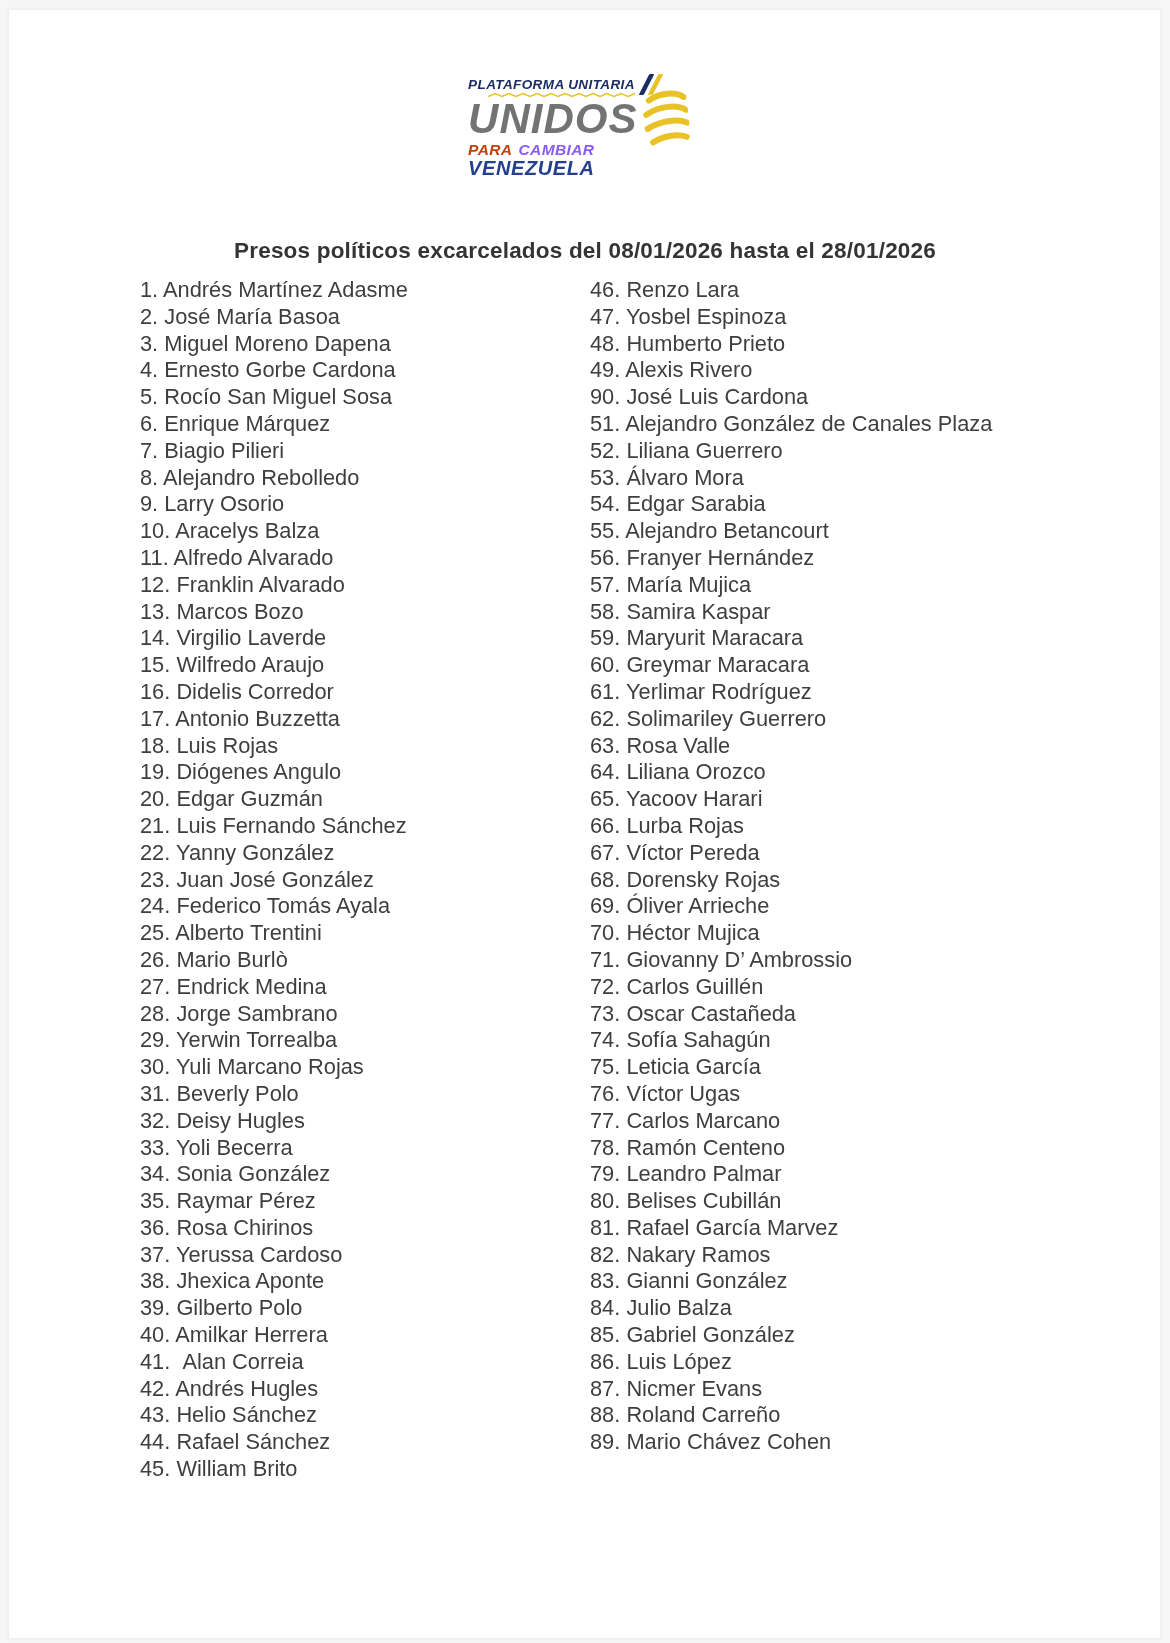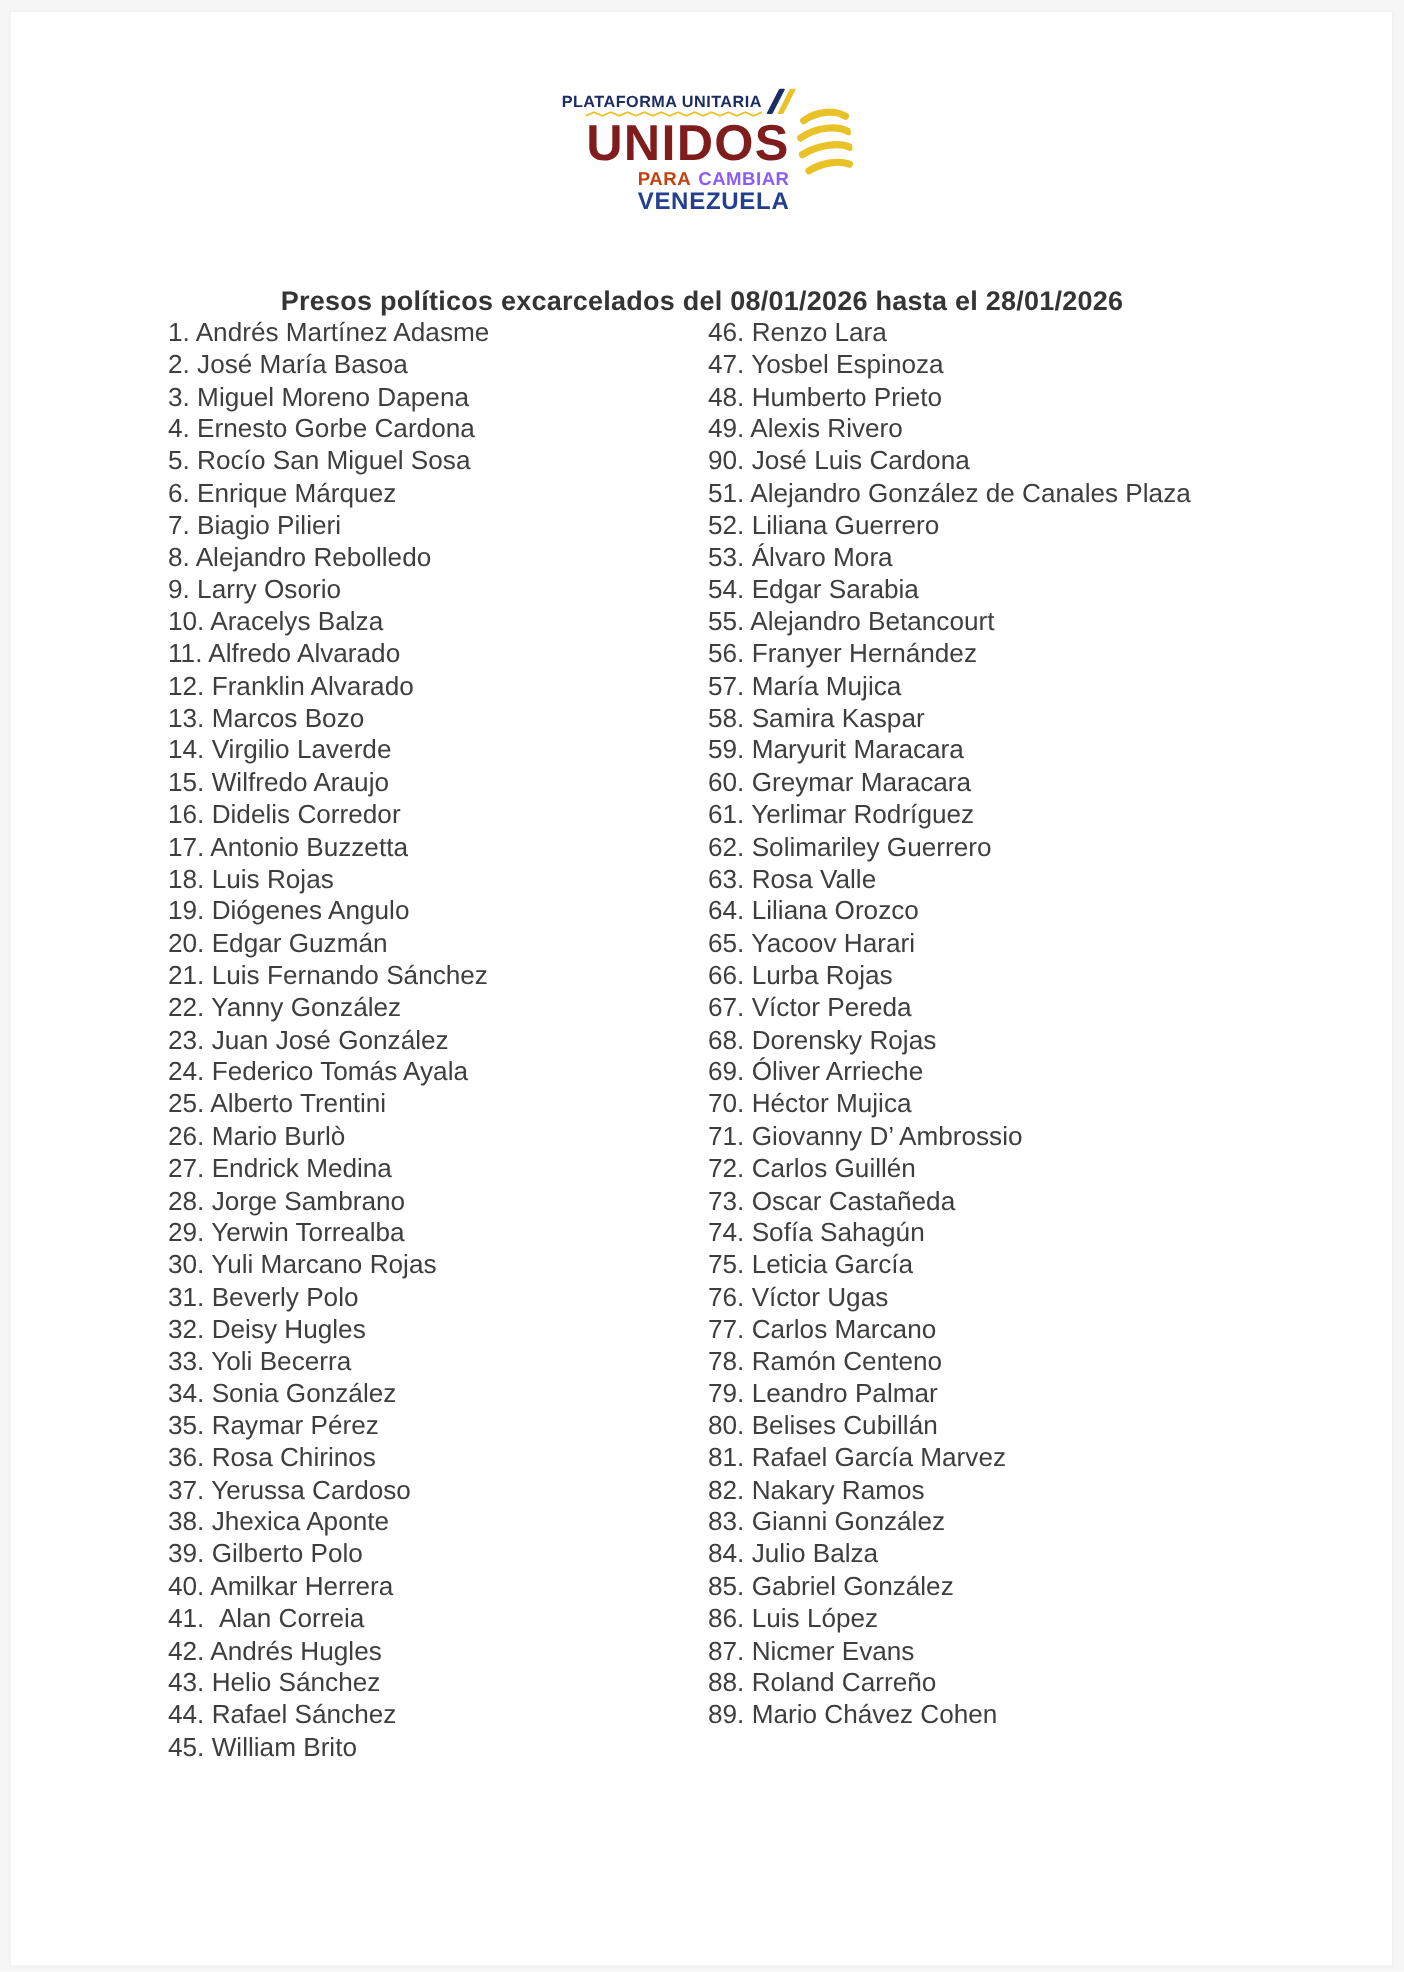--- a/index.html
+++ b/index.html
@@ -12,52 +12,52 @@
     position:absolute; left:8px; top:9px; width:1151px; height:1628px;
     background:#ffffff; border:1px solid #f0f0f0;
     box-shadow:0 0 3px rgba(0,0,0,0.05);
   }
   
   .logo-wrap {
     position:absolute; top:74px; left:0; width:1170px;
     display:flex; justify-content:center;
   }
   .logo {
-    position:relative; text-align:right;
-    font-weight:bold;
+    position:relative; text-align:left;
+    font-style:italic; font-weight:bold;
     transform:translateX(-22px);
   }
   .logo-top {
     display:flex; align-items:flex-end; justify-content:center;
     color:#1b2d63; font-size:13.5px; letter-spacing:0.4px;
     line-height:1; position:relative;
   }
   .slash { display:inline-block; width:5px; height:21px; margin-bottom:-4px;
     transform:skewX(-27deg); border-radius:1px; }
   .slash.navy { background:#1b2d63; margin-left:9px; }
   .slash.yellow { background:#e9c227; margin-left:4px; }
   .zigzag { display:block; margin:1px auto 0 auto; }
   .logo-unidos {
     position:relative; display:inline-block;
-    color:#7f1d1d; font-size:42px; line-height:1.02; letter-spacing:1px;
+    color:#737373; font-size:42px; line-height:1.02; letter-spacing:1px;
   }
   .hand-icon { position:absolute; right:-52px; top:-8px; transform:rotate(-6deg); }
   .logo-para { font-size:15.5px; line-height:1.1; letter-spacing:0.4px; }
   .logo-para .para { color:#c2410c; }
   .logo-para .cambiar { color:#8b5cf6; margin-left:6px; }
   .logo-venezuela { color:#233f8e; font-size:20px; line-height:1.05; letter-spacing:0.6px; }
   
   .doc-title {
     position:absolute; top:238px; left:68px; width:1034px;
     text-align:center; font-weight:bold; font-size:22.5px; color:#343434;
     letter-spacing:0.2px;
   }
   
   .list {
-    position:absolute; top:264px; left:140px; width:900px;
+    position:absolute; top:277px; left:140px; width:900px;
     display:flex; color:#3e3e3e;
     font-size:21.8px; line-height:26.8px;
   }
   .col { text-align:justify; }
   .col.left  { flex:0 0 450px; width:450px; }
   .col.right { flex:0 0 445px; width:445px; }
   .row { margin:0; }
   .num { white-space:nowrap; }
 </style>
 </head>

